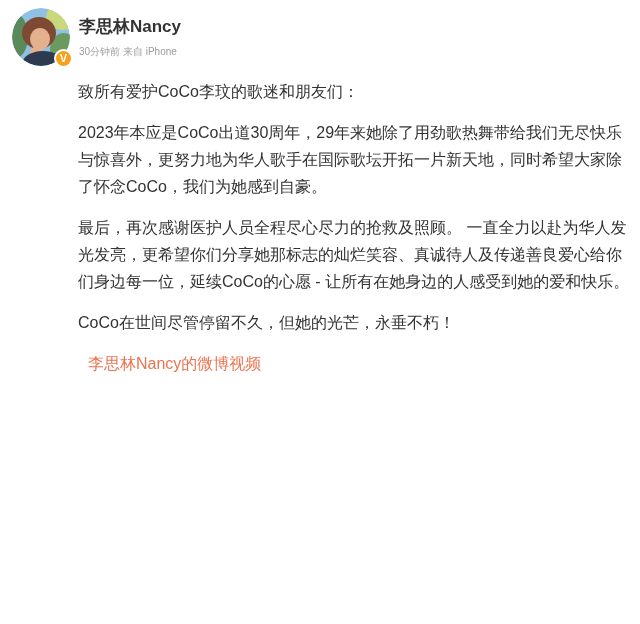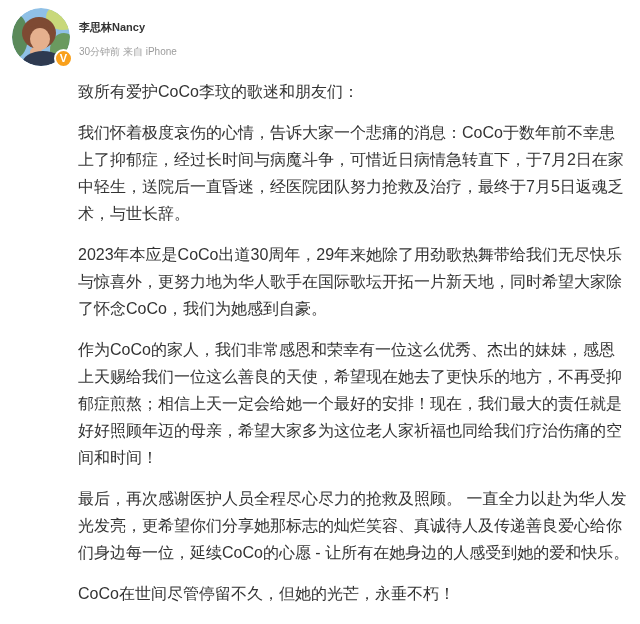--- a/index.html
+++ b/index.html
@@ -11,21 +11,21 @@
   .post{padding:8px 14px 0 12px;position:relative;}
   .header{display:flex;align-items:flex-start;}
   .avatar-wrap{position:relative;width:58px;height:58px;flex:0 0 58px;}
   .avatar{width:58px;height:58px;border-radius:50%;overflow:hidden;display:block;}
   .badge{
     position:absolute;right:-3px;bottom:-2px;width:19px;height:19px;border-radius:50%;
     border:2px solid #ffffff;display:flex;align-items:center;justify-content:center;
     color:#fff;font-size:11px;font-weight:700;box-sizing:border-box;line-height:1;
   }
   .info{margin-left:9px;padding-top:9px;}
-  .name{font-size:11px;font-weight:700;color:#333333;line-height:20px;}
+  .name{font-size:17px;font-weight:700;color:#333333;line-height:20px;}
   .meta{font-size:10px;color:#9c9c9c;margin-top:7px;line-height:16px;}
   .body{margin:12px 0 0 66px;width:552px;font-size:16px;line-height:27px;color:#333333;}
   .body p{margin:0 0 14px 0;word-break:break-all;}
   .sig-row{white-space:nowrap;}
   .video-link{text-decoration:none;margin-left:10px;display:inline-flex;align-items:center;gap:3px;}
 </style>
 </head>
 <body>
 
 <div class="post">
@@ -53,23 +53,21 @@
       <span class="badge" style="background:#f9a01b;">V</span>
     </div>
     <div class="info">
       <div class="name">李思林Nancy</div>
       <div class="meta">30分钟前 来自 iPhone</div>
     </div>
   </div>
 
   <div class="body">
     <p>致所有爱护CoCo李玟的歌迷和朋友们：</p>
-    <p>我们怀着极度哀伤的心情，告诉大家一个悲痛的消息：CoCo于数年前不幸患上了抑郁症，经过长时间与病魔斗争，可惜近日病情急转直下，于7月2日在家中轻生，送院后一直昏迷，经医院团队努力抢救及治疗，最终于7月5日返魂乏术，与世长辞。</p>
     <p>2023年本应是CoCo出道30周年，29年来她除了用劲歌热舞带给我们无尽快乐与惊喜外，更努力地为华人歌手在国际歌坛开拓一片新天地，同时希望大家除了怀念CoCo，我们为她感到自豪。</p>
-    <p>作为CoCo的家人，我们非常感恩和荣幸有一位这么优秀、杰出的妹妹，感恩上天赐给我们一位这么善良的天使，希望现在她去了更快乐的地方，不再受抑郁症煎熬；相信上天一定会给她一个最好的安排！现在，我们最大的责任就是好好照顾年迈的母亲，希望大家多为这位老人家祈福也同给我们疗治伤痛的空间和时间！</p>
     <p>最后，再次感谢医护人员全程尽心尽力的抢救及照顾。 一直全力以赴为华人发光发亮，更希望你们分享她那标志的灿烂笑容、真诚待人及传递善良爱心给你们身边每一位，延续CoCo的心愿 - 让所有在她身边的人感受到她的爱和快乐。</p>
     <p>CoCo在世间尽管停留不久，但她的光芒，永垂不朽！</p>
 
     <p class="sig-row">
       <a class="video-link" href="#" style="color:#eb7350;">
           <span>李思林Nancy的微博视频</span>
         </a>
     </p>
   </div>
 

